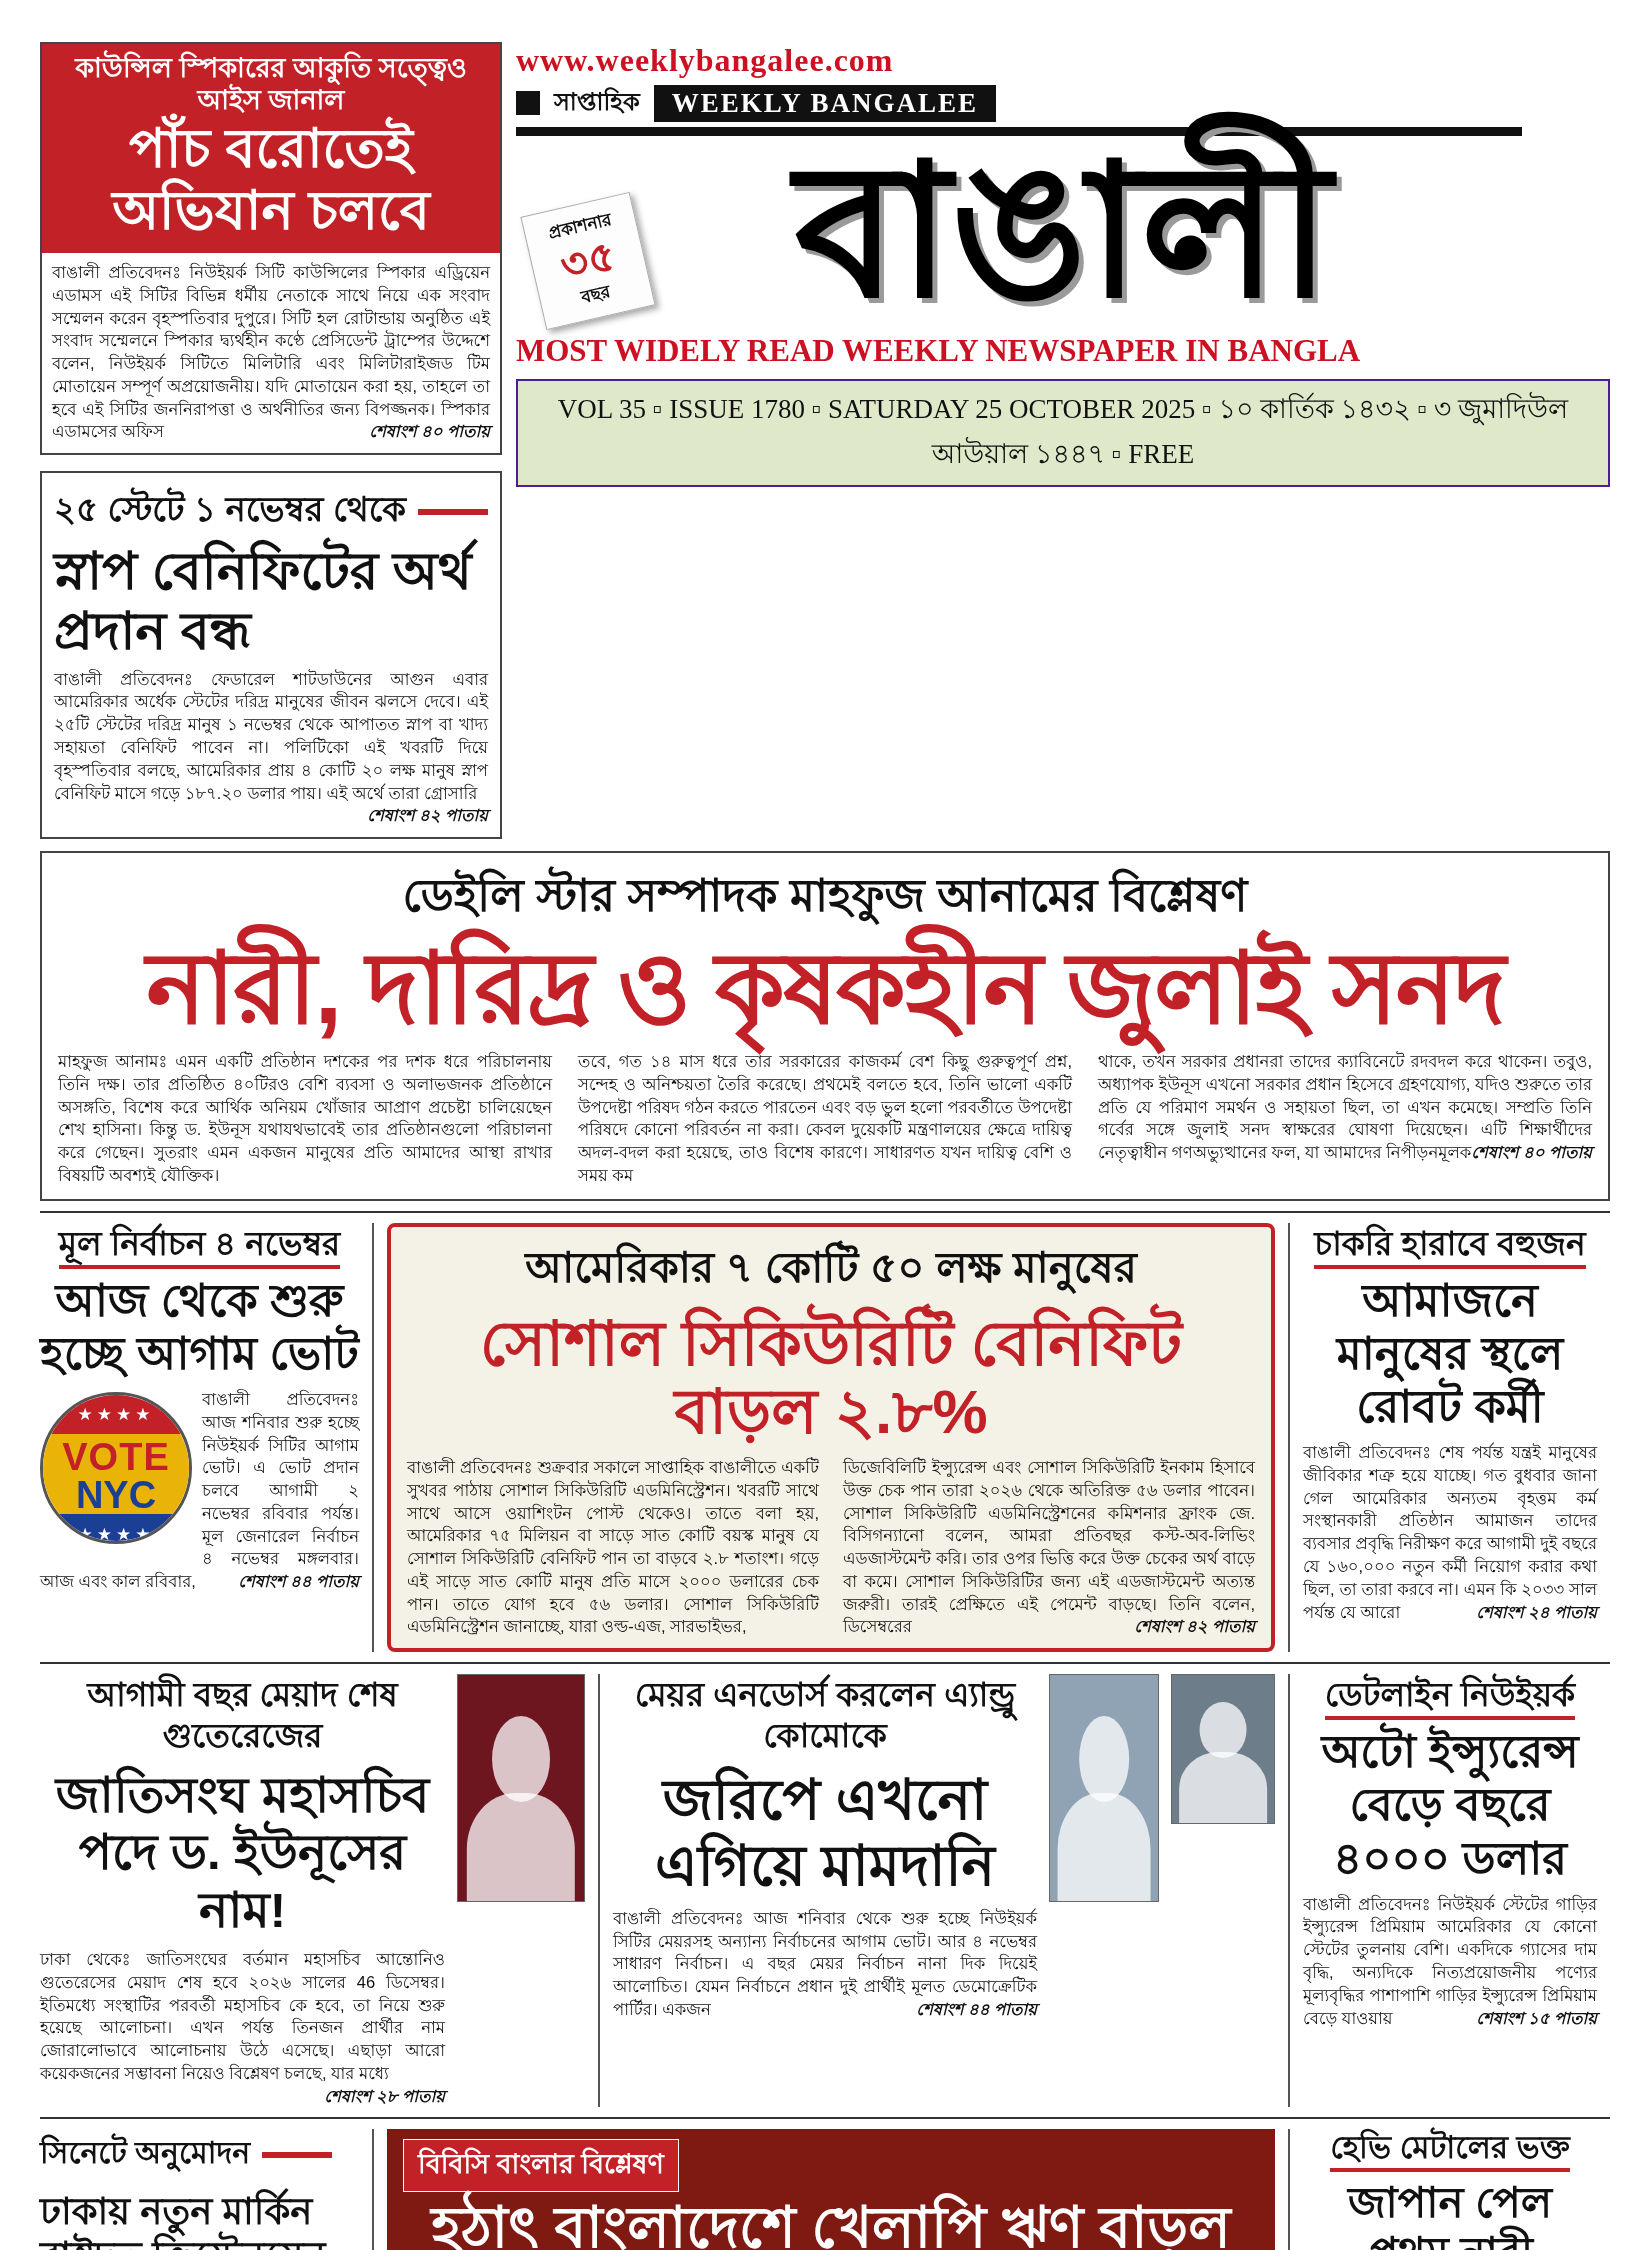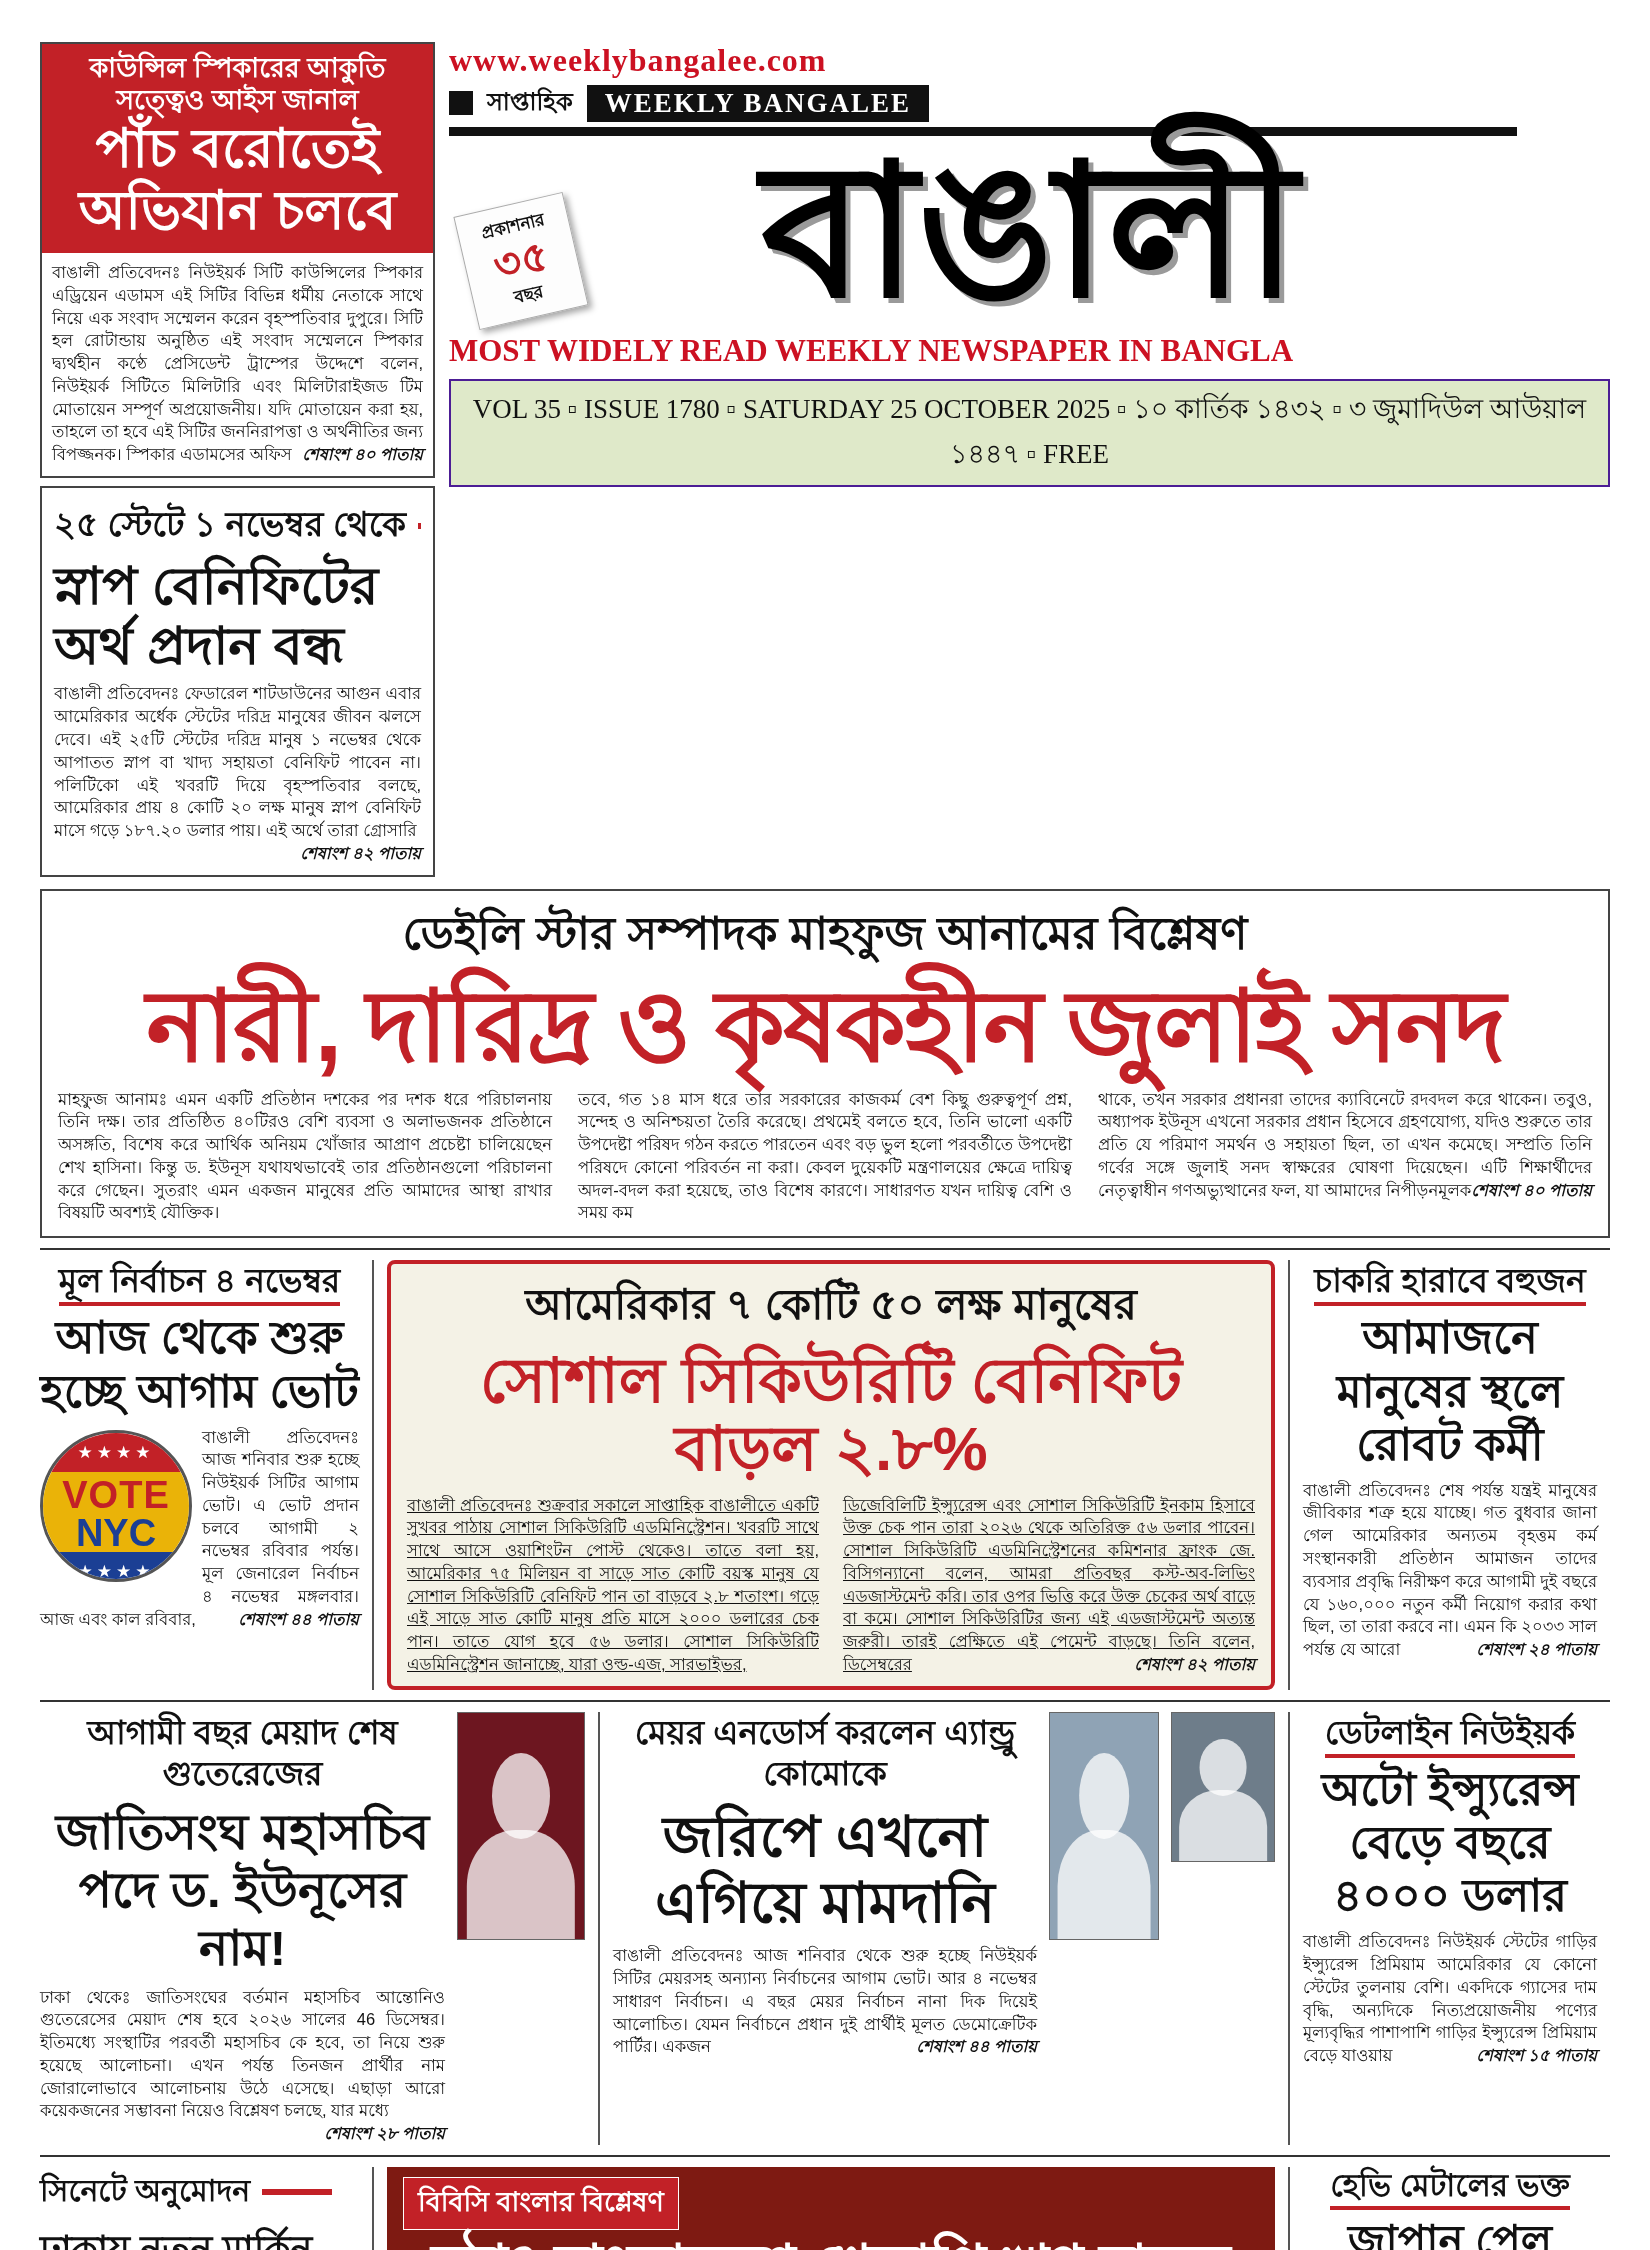--- a/index.html
+++ b/index.html
@@ -6,21 +6,21 @@
   html,body { background:#e8e8e8; }
   body { font-family:"Liberation Sans","DejaVu Sans",sans-serif; }
   .page { position:relative; width:1650px; height:2250px; margin:0 auto; background:#ffffff;
           padding:42px 40px 20px 40px; overflow:hidden; color:#111; }
   .body-text { font-size:16.5px; line-height:1.38; text-align:justify; color:#111; }
   .cont { font-style:italic; font-weight:bold; float:right; }
   .red-underline { border-bottom:4px solid #c22127; padding-bottom:3px; }
 
   
   .topzone { display:flex; gap:14px; }
-  .topleft { width:395px; flex:none; display:flex; flex-direction:column; gap:8px; }
+  .topleft { width:462px; flex:none; display:flex; flex-direction:column; gap:16px; }
   .box1 { border:2px solid #444; }
   .redhead { background:#c22127; color:#fff; text-align:center; padding:8px 6px 12px; }
   .redhead .k { font-size:27px; font-weight:bold; line-height:1.2; }
   .redhead .h { font-size:54px; font-weight:900; line-height:1.15; }
   .box1 .body-text { padding:8px 10px 10px; }
   .box2 { border:2px solid #444; padding:10px 12px; }
   .kicker-row { display:flex; align-items:center; gap:12px; font-size:34px; font-weight:bold; }
   .kicker-row .rule { flex:1; height:6px; background:#c22127; }
   .box2 .h { font-size:52px; font-weight:900; line-height:1.15; margin:2px 0 6px; }
 
@@ -72,21 +72,21 @@
             display:flex; align-items:center; justify-content:center; }
   .vn-mid { background:#eab308; flex:1; text-align:center; line-height:1; padding-top:4px; }
   .vn-vote { color:#c22127; font-weight:900; font-size:38px; letter-spacing:1px; }
   .vn-nyc { color:#1b3f94; font-weight:900; font-size:38px; }
   .vn-bot { background:#1b3f94; flex:0 0 27%; color:#fff; text-align:center; font-size:17px; letter-spacing:4px;
             display:flex; align-items:center; justify-content:center; }
 
   .ssbox { border:4px solid #c22127; border-radius:8px; background:#f4f2e6; padding:8px 16px 10px; height:100%; }
   .ssbox .k { text-align:center; font-size:42px; font-weight:900; }
   .ssbox .h { text-align:center; font-size:62px; font-weight:900; color:#c22127; line-height:1.1; margin:4px 0 10px; }
-  .sscols { display:flex; gap:24px;text-decoration:underline; }
+  .sscols { display:flex; gap:24px; }
   .sscols > div { flex:1; }
 
   .artflex { display:flex; gap:12px; }
   .photo { flex:none; border:1px solid #666; position:relative; overflow:hidden; }
   .sil::before { content:""; position:absolute; left:50%; top:18%; width:46%; height:38%;
                  transform:translateX(-50%); background:rgba(255,255,255,.75); border-radius:50%; }
   .sil::after { content:""; position:absolute; left:50%; top:52%; width:86%; height:55%;
                 transform:translateX(-50%); background:rgba(255,255,255,.75); border-radius:45% 45% 0 0; }
 
   

